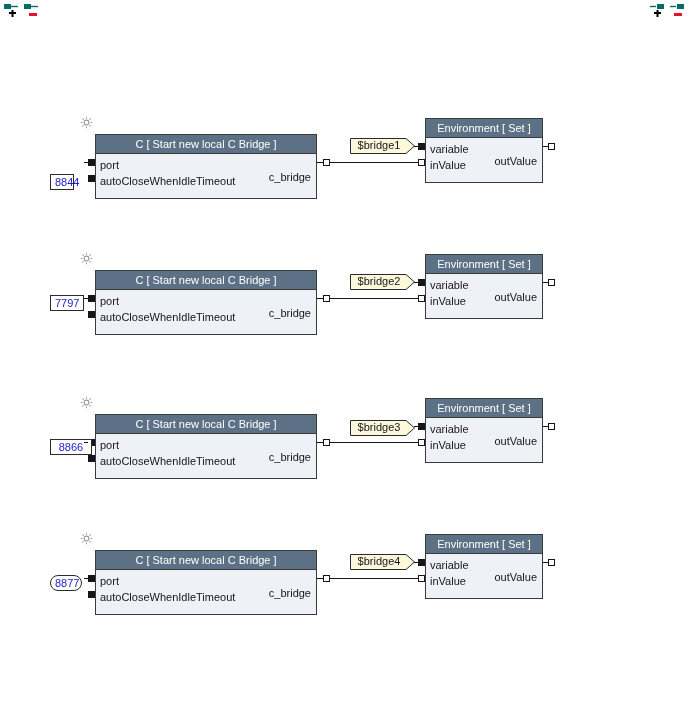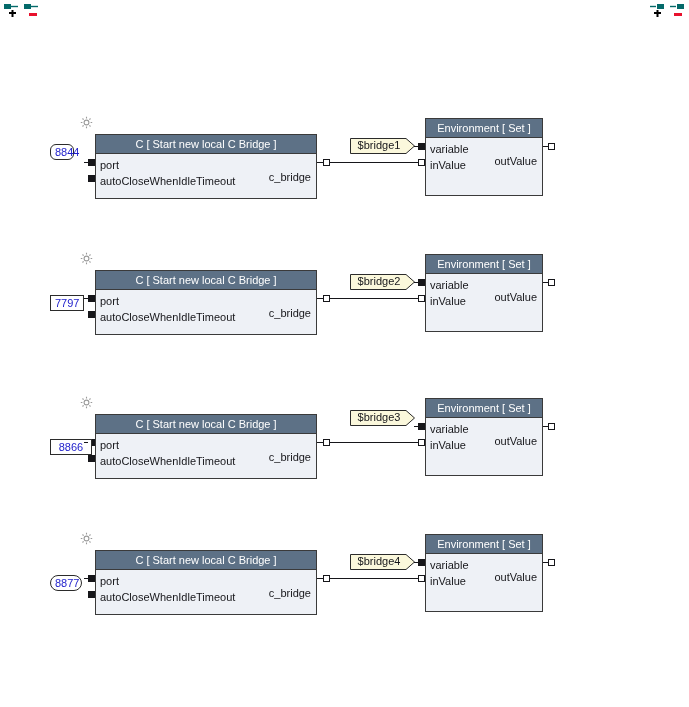--- a/index.html
+++ b/index.html
@@ -78,21 +78,21 @@
     white-space: nowrap;
   }
   .port-row .lbl-in  { position: absolute; left: 4px; }
   .port-row .lbl-out { position: absolute; right: 5px; margin-top: 12px; }
 
   
   .bridge-node { left: 95px; width: 222px; height: 65px; }
   .bridge-node .node-body { padding-top: 3px; }
 
   
-  .env-node { left: 425px; width: 118px; height: 78px; }
+  .env-node { left: 425px; width: 118px; height: 65px; }
   .env-node .node-body { padding-top: 3px; }
 
   
   .port {
     position: absolute;
     width: 7px; height: 7px;
     box-sizing: border-box;
     border: 1px solid #16161a;
   }
   .port.filled { background: #16161a; }
@@ -199,21 +199,21 @@
           </div>
           <div class="port-row">
             <span class="lbl-in">autoCloseWhenIdleTimeout</span>
           </div>
         </div>
       </div>
       <div class="port filled" style="left: 88px; top: 87px;"></div>
       <div class="port filled" style="left: 88px; top: 103px;"></div>
       <div class="stub" style="left: 317px; top: 90px; width: 6px;"></div>
       <div class="port hollow" style="left: 323px; top: 87px;"></div>
-      <div class="value-chip" style="left: 50px; top: 72px; width: 24px; border-radius: 6px;">8844</div>
+      <div class="value-chip" style="left: 50px; top: 102px; width: 24px;">8844</div>
       <div class="stub" style="left: 84px; top: 90px; width: 4px;"></div>
       <div class="node env-node" style="top: 46px;">
         <div class="node-header">Environment [ Set ]</div>
         <div class="node-body">
           <div class="port-row">
             <span class="lbl-in">variable</span>
             <span class="lbl-out">outValue</span>
           </div>
           <div class="port-row">
             <span class="lbl-in">inValue</span>
@@ -321,21 +321,21 @@
           </div>
           <div class="port-row">
             <span class="lbl-in">inValue</span>
           </div>
         </div>
       </div>
       <div class="port filled" style="left: 418px; top: 71px;"></div>
       <div class="port hollow" style="left: 418px; top: 87px;"></div>
       <div class="stub" style="left: 543px; top: 74px; width: 5px;"></div>
       <div class="port hollow" style="left: 548px; top: 71px;"></div>
-      <div class="var-tag" style="left: 350px; top: 58px; width: 66px; padding-left: 32px;">
+      <div class="var-tag" style="left: 350px; top: 68px; width: 66px; padding-left: 32px;">
         <svg width="66" height="16" viewBox="0 0 66 16">
           <path d="M0.5 0.5 H56 L64.5 8 L56 15.5 H0.5 Z" fill="#fbf8dc" stroke="#2b2b2b" stroke-width="1"></path>
         </svg>
         <div class="var-text">$bridge3</div>
       </div>
       <div class="stub" style="left: 414px; top: 74px; width: 5px;"></div>
       <div class="wire" style="left: 330px; top: 90px; width: 88px;"></div>
     </div>
     <div class="row" style="top: 464px;">
       <div class="gear-icon" title="Node settings">

